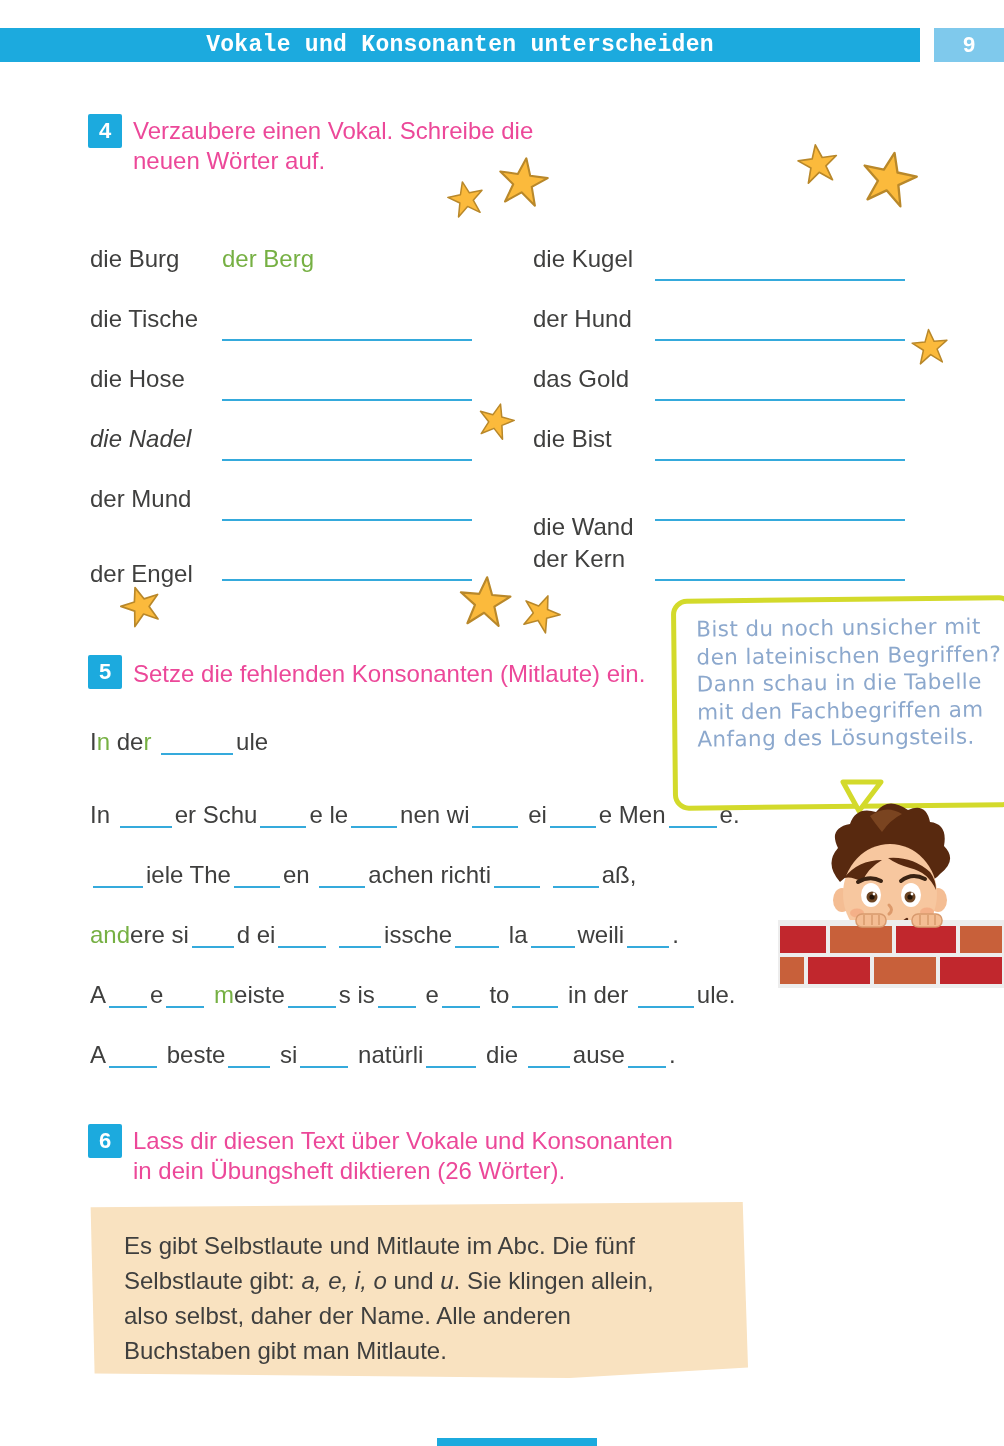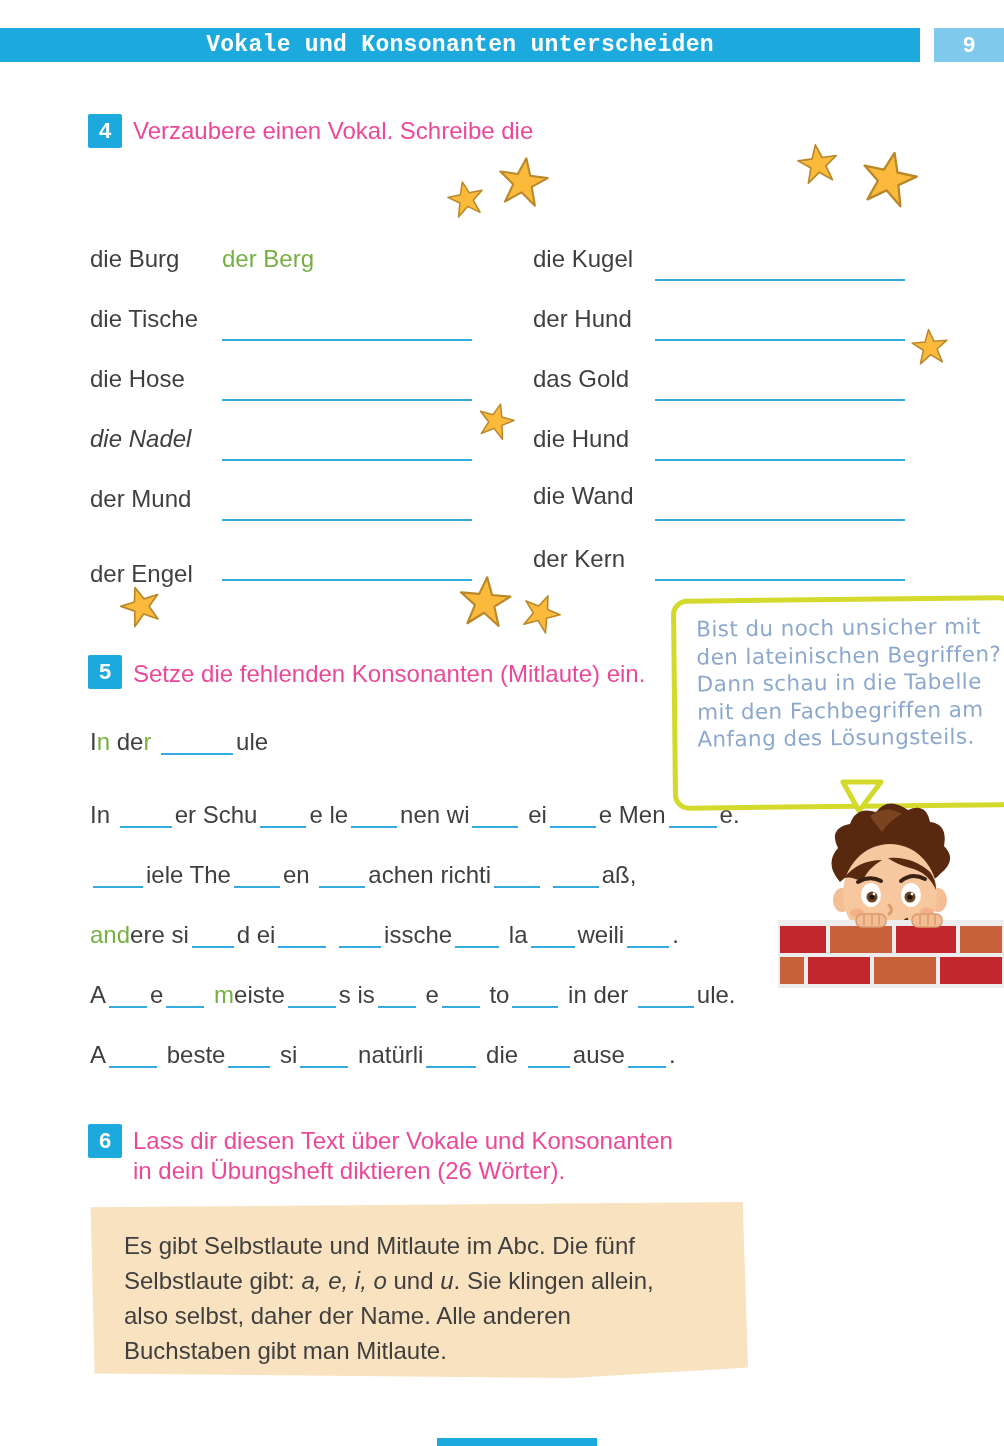--- a/index.html
+++ b/index.html
@@ -55,20 +55,21 @@
 <div class="page">
 
   <div class="hdr-bar">
     <span class="hdr-title">Vokale und Konsonanten unterscheiden</span>
   </div>
   <div class="page-box">9</div>
 
   <div class="num-badge" style="left:88px;top:114px;">4</div>
   <div class="prompt" style="left:133px;top:116px;">
     <div>Verzaubere einen Vokal. Schreibe die</div>
+    <div>neuen Wörter auf.</div>
   </div>
 
   <svg class="star" style="left:447px;top:180px;transform:rotate(-12deg);" width="38" height="38" viewBox="0 0 100 100">
       <polygon points="50,4 62,36 96,36 68,57 79,92 50,70 21,92 32,57 4,36 38,36" fill="#fbba3c" stroke="#b9882a" stroke-width="4" stroke-linejoin="round"></polygon>
     </svg>
   <svg class="star" style="left:497px;top:156px;transform:rotate(8deg);" width="52" height="52" viewBox="0 0 100 100">
       <polygon points="50,4 62,36 96,36 68,57 79,92 50,70 21,92 32,57 4,36 38,36" fill="#fbba3c" stroke="#b9882a" stroke-width="4" stroke-linejoin="round"></polygon>
     </svg>
   <svg class="star" style="left:797px;top:143px;transform:rotate(-8deg);" width="42" height="42" viewBox="0 0 100 100">
       <polygon points="50,4 62,36 96,36 68,57 79,92 50,70 21,92 32,57 4,36 38,36" fill="#fbba3c" stroke="#b9882a" stroke-width="4" stroke-linejoin="round"></polygon>
@@ -104,23 +105,23 @@
   <div class="ans-line" style="left:222px;top:485px;"></div>
   <div class="word-label" style="left:90px;top:560px;">der Engel</div>
   <div class="ans-line" style="left:222px;top:545px;"></div>
 
   <div class="word-label" style="left:533px;top:245px;">die Kugel</div>
   <div class="ans-line" style="left:655px;top:245px;"></div>
   <div class="word-label" style="left:533px;top:305px;">der Hund</div>
   <div class="ans-line" style="left:655px;top:305px;"></div>
   <div class="word-label" style="left:533px;top:365px;">das Gold</div>
   <div class="ans-line" style="left:655px;top:365px;"></div>
-  <div class="word-label" style="left:533px;top:425px;">die Hund</div>
+  <div class="word-label" style="left:533px;top:425px;">die Bist</div>
   <div class="ans-line" style="left:655px;top:425px;"></div>
-  <div class="word-label" style="left:533px;top:482px;">die Wand</div>
+  <div class="word-label" style="left:533px;top:513px;">die Wand</div>
   <div class="ans-line" style="left:655px;top:485px;"></div>
   <div class="word-label" style="left:533px;top:545px;">der Kern</div>
   <div class="ans-line" style="left:655px;top:545px;"></div>
 
   <div class="num-badge" style="left:88px;top:655px;">5</div>
   <div class="prompt" style="left:133px;top:659px;">Setze die fehlenden Konsonanten (Mitlaute) ein.</div>
 
   <div class="ex5-line" style="top:724px;"><span>I</span><span class="green">n</span><span> de</span><span class="green">r</span><span>  </span><span class="blank" style="width: 72px;"></span><span>ule</span></div>
   <div class="ex5-line" style="top:797px;"><span>In </span><span class="blank" style="width: 52px;"></span><span>er Schu</span><span class="blank" style="width: 46px;"></span><span>e le</span><span class="blank" style="width: 46px;"></span><span>nen wi</span><span class="blank" style="width: 46px;"></span><span> ei</span><span class="blank" style="width: 46px;"></span><span>e Men</span><span class="blank" style="width: 48px;"></span><span>e.</span></div>
   <div class="ex5-line" style="top:857px;"><span class="blank" style="width: 50px;"></span><span>iele The</span><span class="blank" style="width: 46px;"></span><span>en </span><span class="blank" style="width: 46px;"></span><span>achen richti</span><span class="blank" style="width: 46px;"></span><span> </span><span class="blank" style="width: 46px;"></span><span>aß,</span></div>

